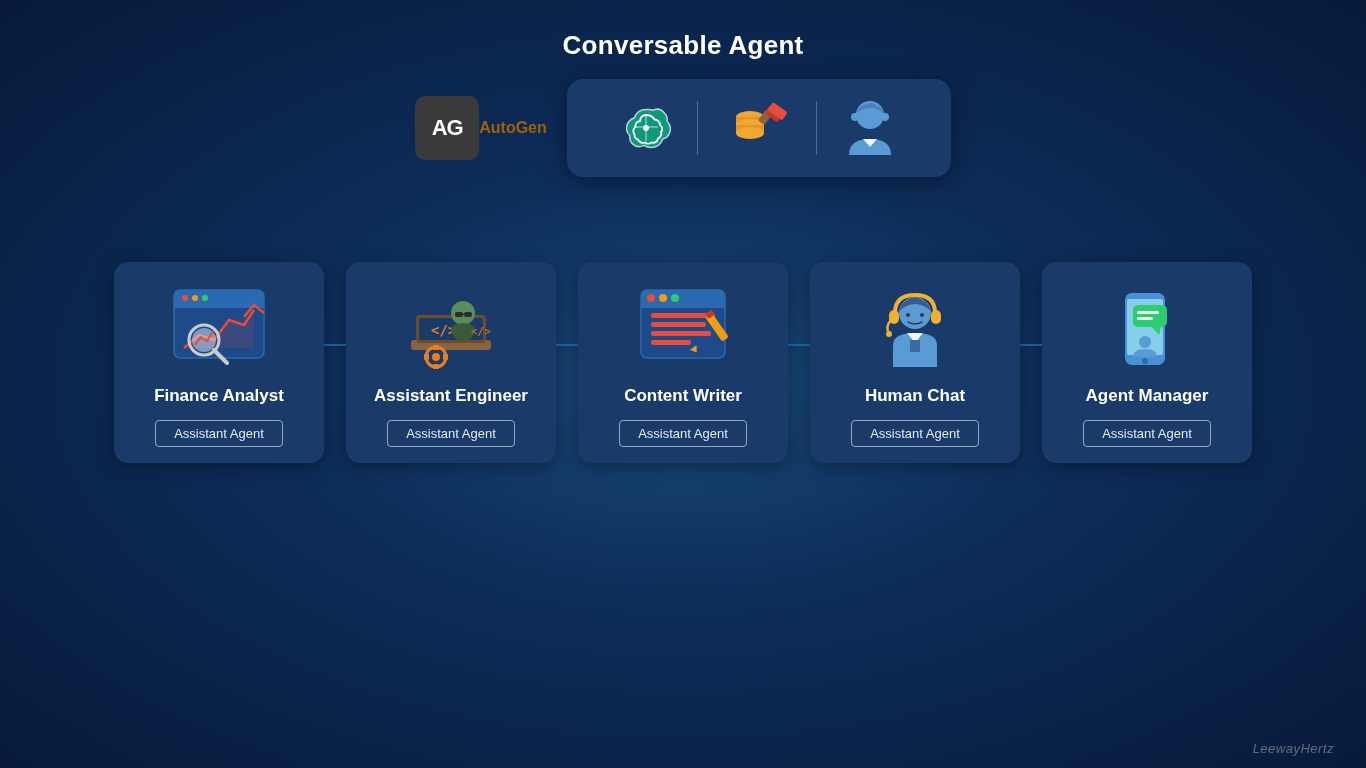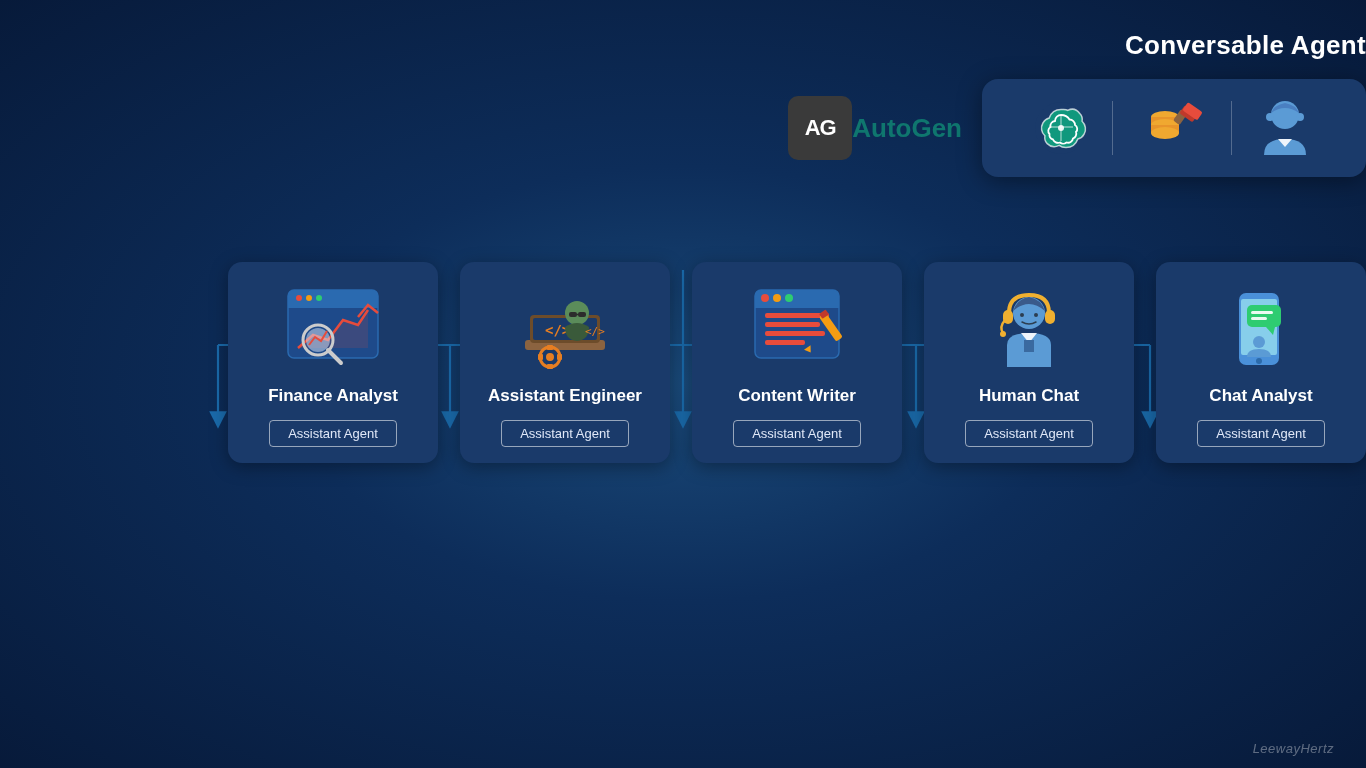--- a/index.html
+++ b/index.html
@@ -22,21 +22,21 @@
       font-style: italic;
       letter-spacing: 0.5px;
     }
 
     
     .diagram {
       width: 100%;
       height: 100%;
       display: flex;
       flex-direction: column;
-      align-items: flex-end;
+      align-items: center;
       padding-top: 30px;
       position: relative;
     }
 
     
     .main-title {
       font-size: 26px;
       font-weight: 700;
       color: #ffffff;
       margin-bottom: 18px;
@@ -67,23 +67,23 @@
       display: flex;
       align-items: center;
       justify-content: center;
       font-size: 22px;
       font-weight: 900;
       color: #ffffff;
       letter-spacing: -1px;
     }
 
     .autogen-label {
-      font-size: 26px;
+      font-size: 16px;
       font-weight: 700;
-      color: #0f766e;
+      color: #a16207;
     }
 
     .conversable-card {
       background: #1a3a6a;
       border-radius: 16px;
       padding: 18px 28px;
       display: flex;
       align-items: center;
       gap: 0;
       box-shadow: 0 4px 24px rgba(0,0,0,0.4);
@@ -399,21 +399,21 @@
           <rect x="36" y="20" width="34" height="22" rx="5" fill="#2ecc71"></rect>
           <polygon points="55,42 62,50 64,42" fill="#2ecc71"></polygon>
 
           <rect x="40" y="26" width="22" height="3" rx="1.5" fill="white" opacity="0.9"></rect>
           <rect x="40" y="32" width="16" height="3" rx="1.5" fill="white" opacity="0.9"></rect>
 
           <circle cx="48" cy="57" r="6" fill="#5b9bd5"></circle>
           <path d="M36 72 Q36 64 48 64 Q60 64 60 72" fill="#5b9bd5"></path>
         </svg>
       </div>
-      <div class="agent-name">Chat Analyst</div>
+      <div class="agent-name">Agent Manager</div>
       <div class="agent-badge">Assistant Agent</div>
     </div>
 
   </div>
 
 </div>
 
 <div class="watermark">LeewayHertz</div>
 
 </body></html>

